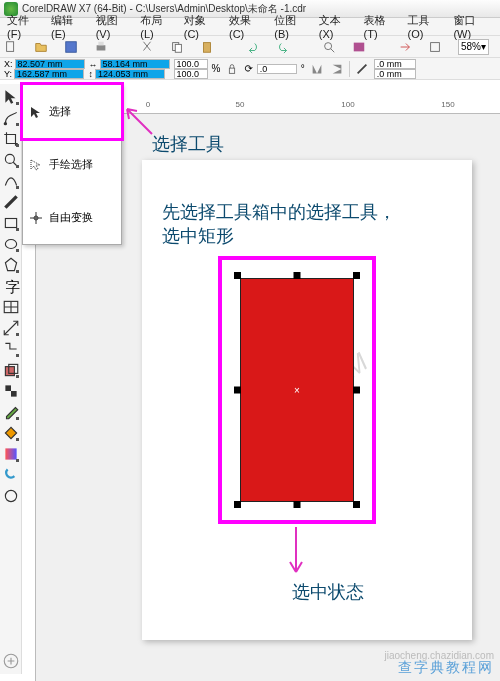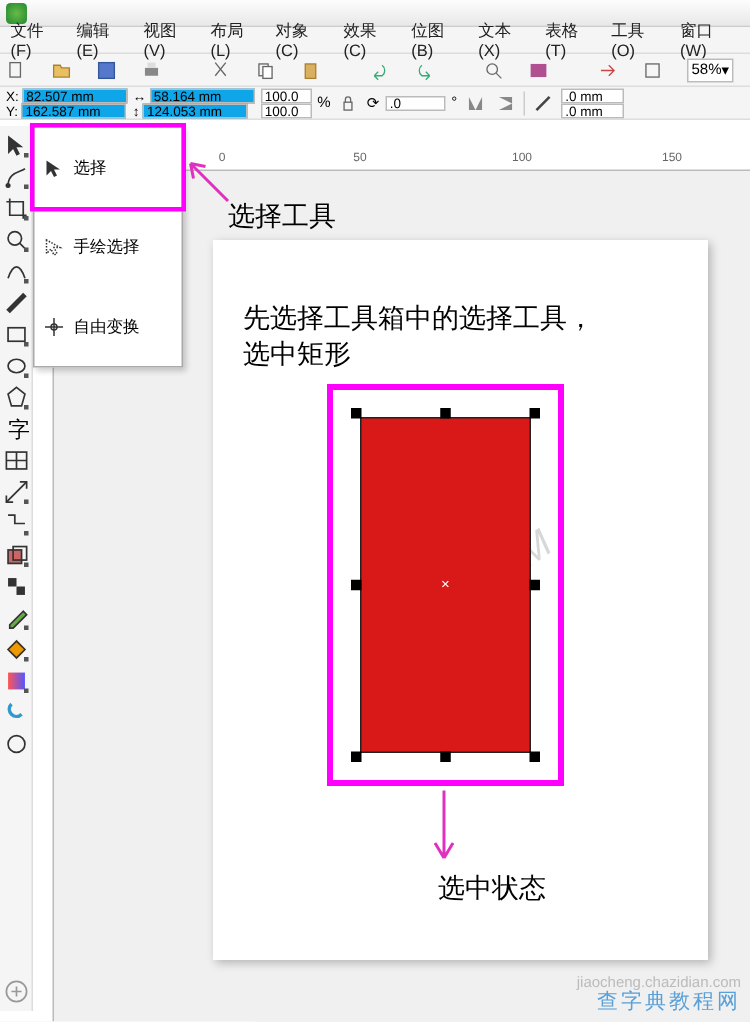--- a/index.html
+++ b/index.html
@@ -31,32 +31,33 @@
 .vruler { position: absolute; left: 0; top: 14px; width: 14px; bottom: 0; background: #fff; border-right: 1px solid #bbb; }
 .rcorner { position:absolute; left:0; top:0; width:14px; height:14px; background:#fff; border-right:1px solid #bbb; border-bottom:1px solid #bbb; }
 .page { position: absolute; left: 120px; top: 60px; width: 330px; height: 480px; background: #fff; box-shadow: 2px 2px 6px rgba(0,0,0,0.25); }
 .rect-sel { position: absolute; left: 200px; top: 160px; width: 150px; height: 260px; outline: 4px solid magenta; }
 .rect { position: absolute; left: 18px; top: 18px; right: 18px; bottom: 18px; background: #d91818; border: 1px solid #222; }
 .handle { position: absolute; width: 7px; height: 7px; background: #000; }
 .h-tl{left:12px;top:12px}.h-tm{left:50%;top:12px;transform:translateX(-50%)}.h-tr{right:12px;top:12px}
 .h-ml{left:12px;top:50%;transform:translateY(-50%)}.h-mr{right:12px;top:50%;transform:translateY(-50%)}
 .h-bl{left:12px;bottom:12px}.h-bm{left:50%;bottom:12px;transform:translateX(-50%)}.h-br{right:12px;bottom:12px}
 .center-x { position:absolute; left:50%; top:50%; transform:translate(-50%,-50%); color:#fff; font-size:10px; }
-.anno { position: absolute; color: #000000; font-size: 18px; font-weight: 400; }
+.anno { position: absolute; color: #0c4a6e; font-size: 18px; font-weight: 400; }
 .arrow { position: absolute; }
 .arrow svg { overflow: visible; }
 .wm { position:absolute; left:260px; top:270px; font-size:26px; color:#d8d8d8; transform:rotate(-35deg); font-style:italic; pointer-events:none; }
 .footer-wm { position:absolute; right:6px; bottom:4px; font-size:14px; color:#5aa0d8; letter-spacing:2px; }
 .footer-wm2 { position:absolute; right:6px; bottom:20px; font-size:10px; color:#bbb; }
 </style>
 </head>
 <body>
 
 <div class="titlebar">
   <div class="logo"></div>
+  <div class="title">CorelDRAW X7 (64-Bit) - C:\Users\Admin\Desktop\未命名 -1.cdr</div>
 </div>
 
 <div class="menubar">
   <span>文件(F)</span>
   <span>编辑(E)</span>
   <span>视图(V)</span>
   <span>布局(L)</span>
   <span>对象(C)</span>
   <span>效果(C)</span>
   <span>位图(B)</span>

